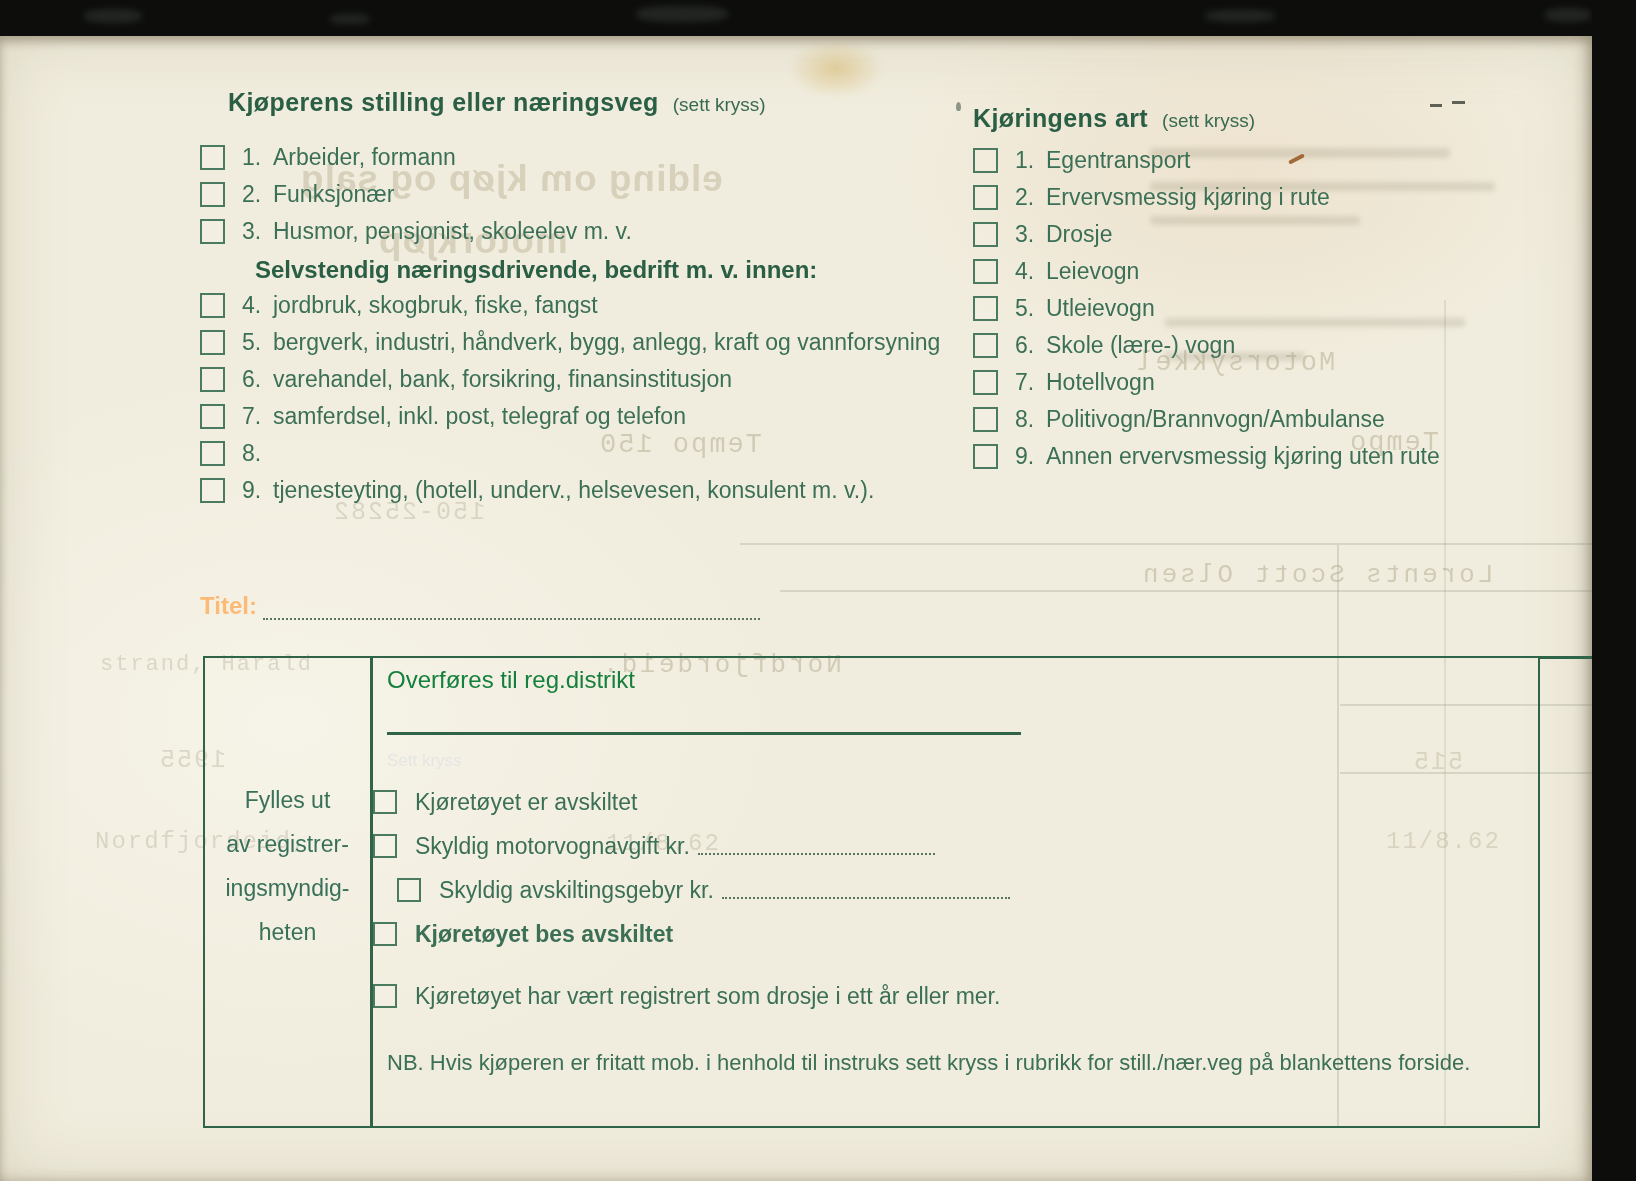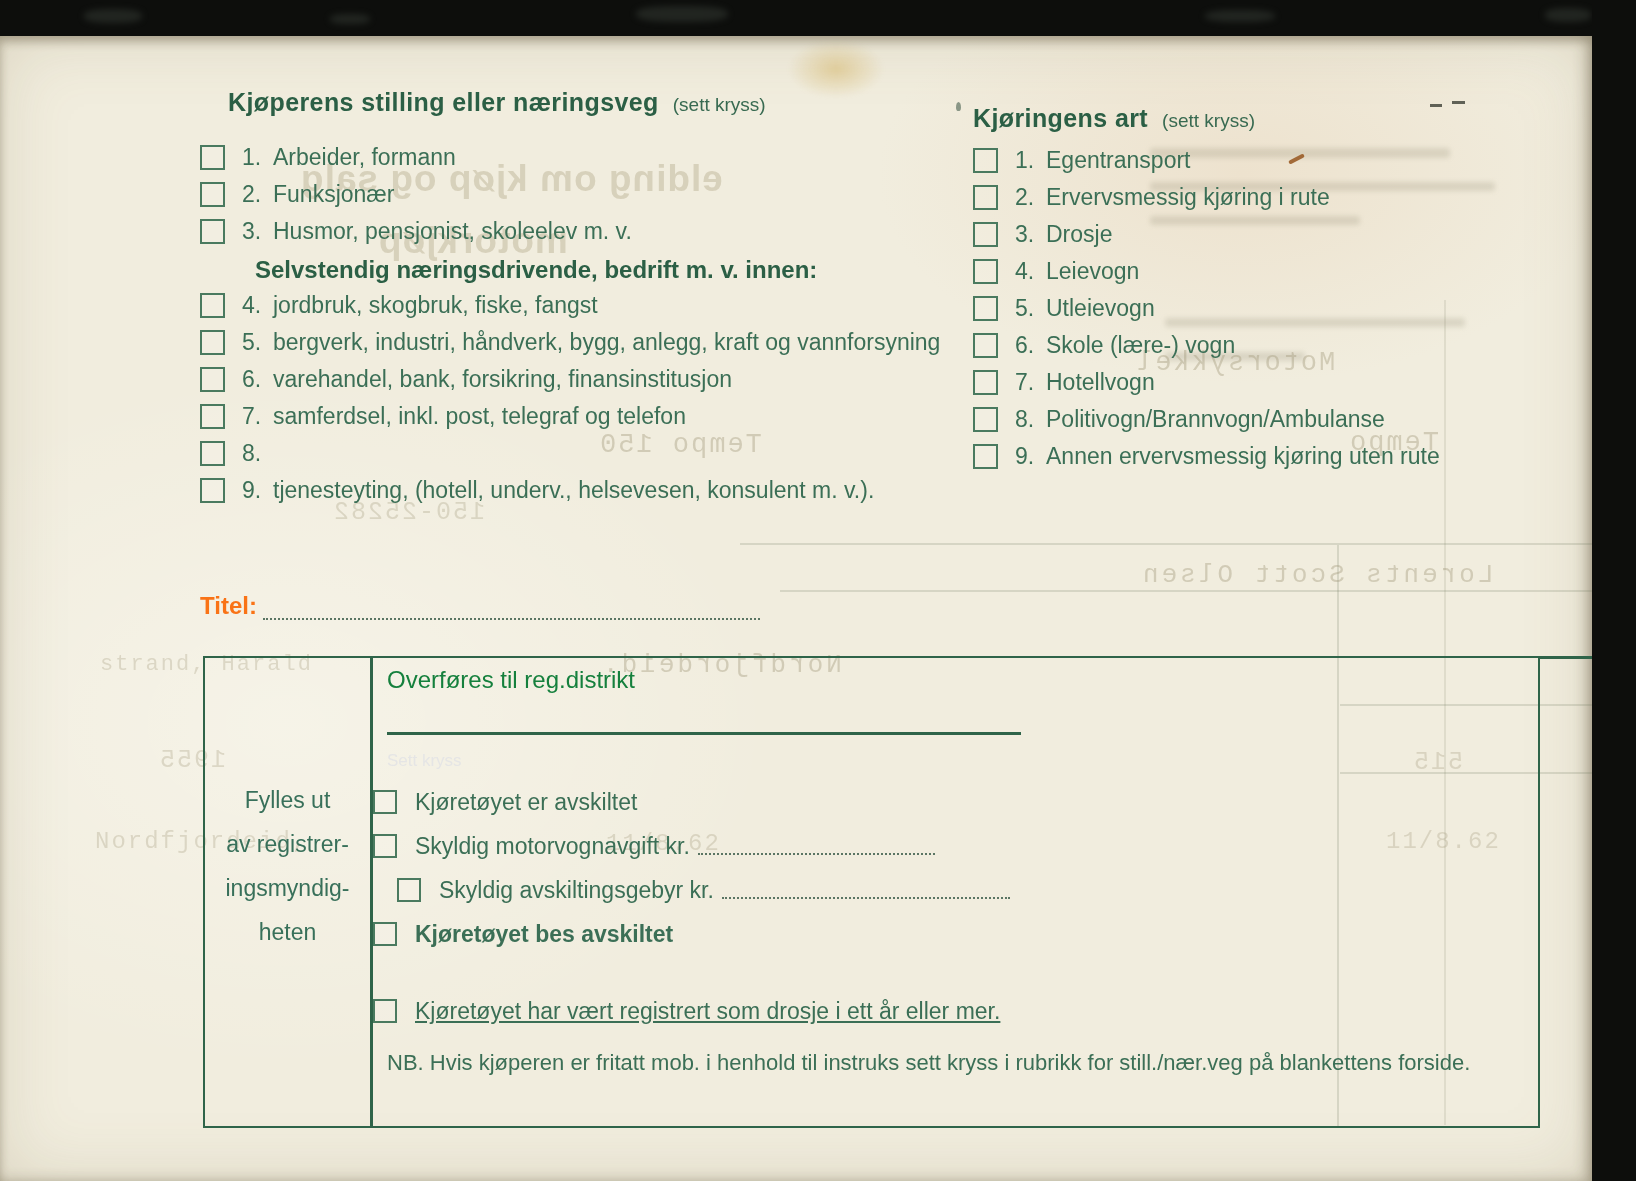--- a/index.html
+++ b/index.html
@@ -24,21 +24,21 @@
   .list{position:absolute;}
   .row{display:flex;align-items:center;white-space:nowrap;height:24px;margin-bottom:13px;
        font-size:23px;color:#3b6f56;}
   .cb{width:21px;height:21px;border:2.5px solid #4a7a5f;background:rgba(255,255,255,.10);
       margin-right:17px;flex:none;}
   .num{width:31px;flex:none;}
   .subhead{font-size:24px;font-weight:bold;color:#2b5f45;white-space:nowrap;
            margin:8px 0 11px 55px;height:26px;}
   
   .titel{position:absolute;left:200px;top:592px;display:flex;align-items:flex-end;
-         font-size:24px;font-weight:bold;color:#f97316;}
+         font-size:24px;font-weight:bold;color:#fdba74;}
   .dotline{width:497px;height:18px;border-bottom:2.5px dotted #5a7563;margin-left:6px;}
   
   .bigbox{position:absolute;left:203px;top:656px;width:1337px;height:472px;
           border:2.5px solid #2f6449;box-sizing:border-box;}
   .toprule-ext{position:absolute;left:1540px;top:656px;width:52px;height:2.5px;background:#2f6449;}
   .vdivider{position:absolute;left:165px;top:0;bottom:0;width:2.5px;background:#2f6449;}
   .side{position:absolute;left:0;top:120px;width:165px;text-align:center;
         font-size:23px;line-height:44px;color:#38705a;}
   .transfer{position:absolute;left:182px;top:8px;font-size:24px;color:#15803d;white-space:nowrap;}
   .boxrule{position:absolute;left:182px;top:74px;width:634px;height:3px;background:#2f6449;}
@@ -246,20 +246,20 @@
     <div class="brow" style="top:220px;margin-left:24px;">
       <div class="cb"></div>
       <span>Skyldig avskiltingsgebyr kr.</span>
       <div class="dots" style="width:288px;"></div>
     </div>
     <div class="brow" style="top:264px;font-weight:bold;">
       <div class="cb"></div>
       <span>Kjøretøyet bes avskiltet</span>
     </div>
 
-    <div class="brow" style="top:341px;text-decoration:underline;">
+    <div class="brow" style="top:326px;">
       <div class="cb"></div>
       <span>Kjøretøyet har vært registrert som drosje i ett år eller mer.</span>
     </div>
 
     <div class="nbnote">NB. Hvis kjøperen er fritatt mob. i henhold til instruks sett kryss i rubrikk for still./nær.veg på blankettens forside.</div>
   </div>
 </div>
 
 </body></html>

